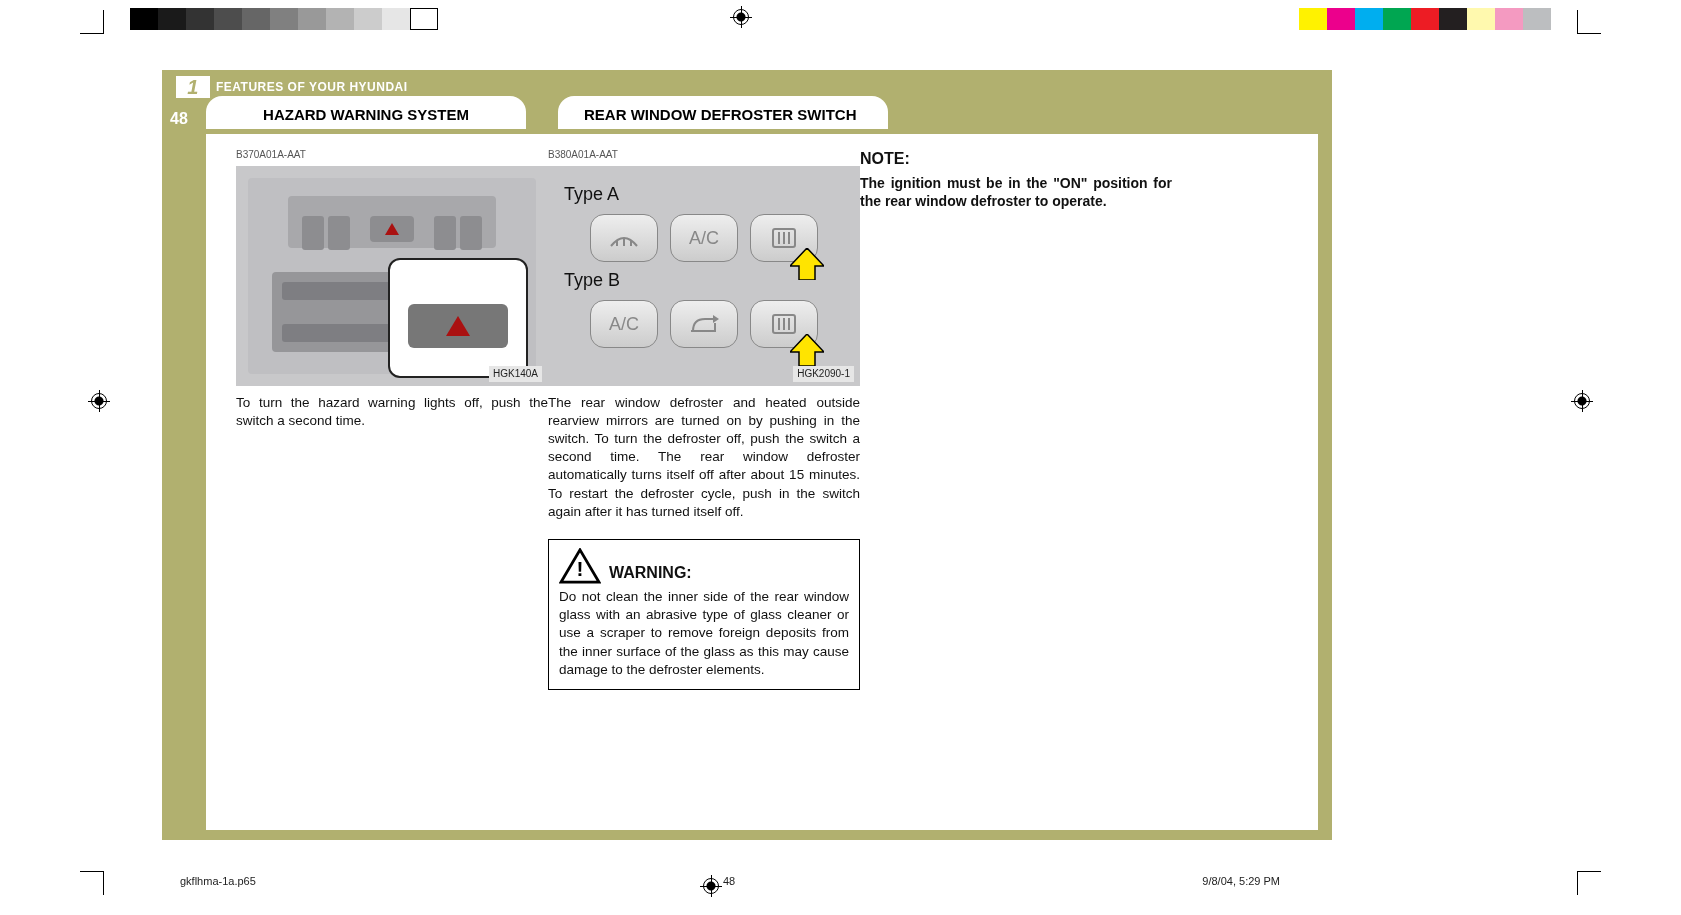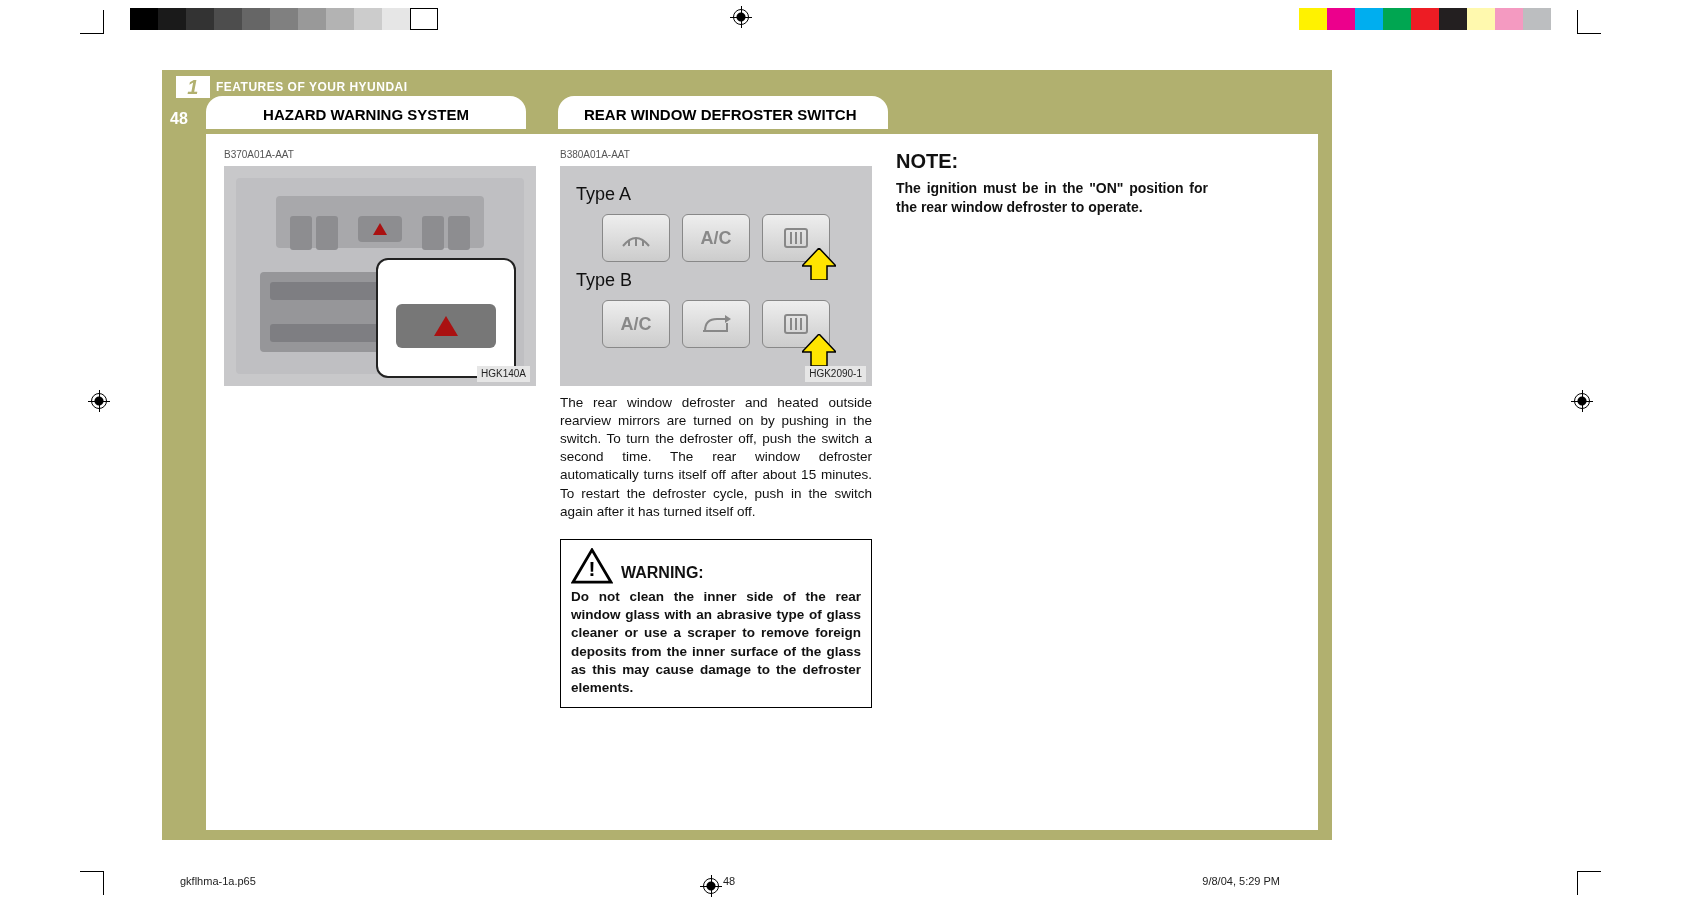--- a/index.html
+++ b/index.html
@@ -55,37 +55,37 @@
     position:absolute; top:26px;
     background:#fff; border-radius:16px 16px 0 0;
     padding:10px 26px 6px 26px;
     font-weight:bold; font-size:15px;
   }
   .tab1 { left:44px; width:320px; text-align:center;}
   .tab2 { left:396px; width:330px; }
   .content {
     position:absolute; top:64px; left:44px; right:14px; bottom:10px;
     background:#fff;
-    padding:14px 14px 14px 18px;
-    display:flex; gap:24px;
+    padding:14px 14px 14px 30px;
+    display:flex; 
   }
   .col { width:312px; font-size:13.5px; line-height:1.35; color:#111;}
   .ref-code { font-size:10px; color:#555; margin-bottom:4px;}
   .fig { background:#c8c8ca; position:relative; margin-bottom:8px;}
   .fig-label { position:absolute; bottom:4px; right:6px; font-size:10px; background:#e6e6e6; padding:1px 4px; color:#222;}
   .just { text-align:justify; }
   .caution-box {
     border:1.5px solid #000; padding:8px 10px 10px 10px;
     margin-top:18px;
   }
   .caution-head { display:flex; align-items:flex-end; gap:8px; margin-bottom:4px;}
   .caution-head svg { width:42px; height:36px;}
   .caution-title { font-weight:bold; font-size:16px;}
-  .caution-body { font-weight:bold; text-align:justify; font-size:13.5px; line-height:1.35;}
-  .note-title { font-weight:bold; font-size:20px; margin-bottom:4px;}
+  .caution-body { font-weight:normal; text-align:justify; font-size:13.5px; line-height:1.35;}
+  .note-title { font-weight:bold; font-size:16px; margin-bottom:4px;}
   .note-body { font-weight:bold; font-size:14px; text-align:justify; line-height:1.35;}
 
   
   .dash {
     width:100%; height:220px;
   }
   .dash-inner { position:absolute; inset:12px; background:#bfbfc2; border-radius:4px;}
   .dash-panel { position:absolute; top:18px; left:40px; right:40px; height:52px; background:#a8a8ab; border-radius:4px;}
   .hz-btn { position:absolute; top:20px; left:50%; transform:translateX(-50%); width:44px; height:26px; background:#8d8d90; border-radius:4px; display:flex; align-items:center; justify-content:center;}
   .side-btn { position:absolute; top:20px; width:22px; height:34px; background:#8d8d90; border-radius:3px;}
@@ -98,21 +98,21 @@
     background:#fff; border:2px solid #222; border-radius:12px;
   }
   .big-btn { position:absolute; top:44px; left:18px; right:18px; height:44px; background:#777; border-radius:6px; display:flex; align-items:center; justify-content:center;}
   .tri-red { width:0;height:0;border-left:12px solid transparent;border-right:12px solid transparent;border-bottom:20px solid #a11;}
   .tri-red.sm { border-left-width:7px;border-right-width:7px;border-bottom-width:12px;}
 
   
   .defrost-fig { width:100%; height:220px; padding:10px 12px;}
   .type-label { font-size:18px; margin:6px 0 8px 4px;}
   .btn-row { display:flex; gap:12px; justify-content:center; margin-bottom:6px; position:relative;}
-  .sq-btn { width:68px; height:48px; background:linear-gradient(#eee,#ccc); border:1px solid #888; border-radius:6px; display:flex; align-items:center; justify-content:center; font-weight:bold; color:#888; font-size:18px;}
+  .sq-btn { width:68px; height:48px; background:linear-gradient(#eee,#ccc); border:1px solid #888; border-radius:14px; display:flex; align-items:center; justify-content:center; font-weight:normal; color:#888; font-size:18px;}
   .arrow-wrap{ position:absolute; }
   .arrow-svg{ width:34px; height:32px;}
 
   .footer {
     position:absolute; left:180px; bottom:28px;
     font-size:11px; color:#222;
     width:1100px; display:flex; justify-content:space-between;
   }
 </style>
 </head>
@@ -188,20 +188,21 @@
           </div>
           <div class="radio"></div>
           <div class="callout">
             <div class="big-btn">
                 <div class="tri-red"></div>
               </div>
           </div>
         </div>
         <div class="fig-label">HGK140A</div>
       </div>
+      <p class="just">To turn the hazard warning lights off, push the switch a second time.</p>
     </div>
 
     <div class="col">
       <div class="ref-code">B380A01A-AAT</div>
       <div class="fig defrost-fig" style="position:relative;">
         <div class="type-label">Type A</div>
         <div class="btn-row">
           <div class="sq-btn">
             <svg width="30" height="24" viewBox="0 0 30 24">
                 <path d="M2 20 Q15 4 28 20" fill="none" stroke="#888" stroke-width="2"></path>

